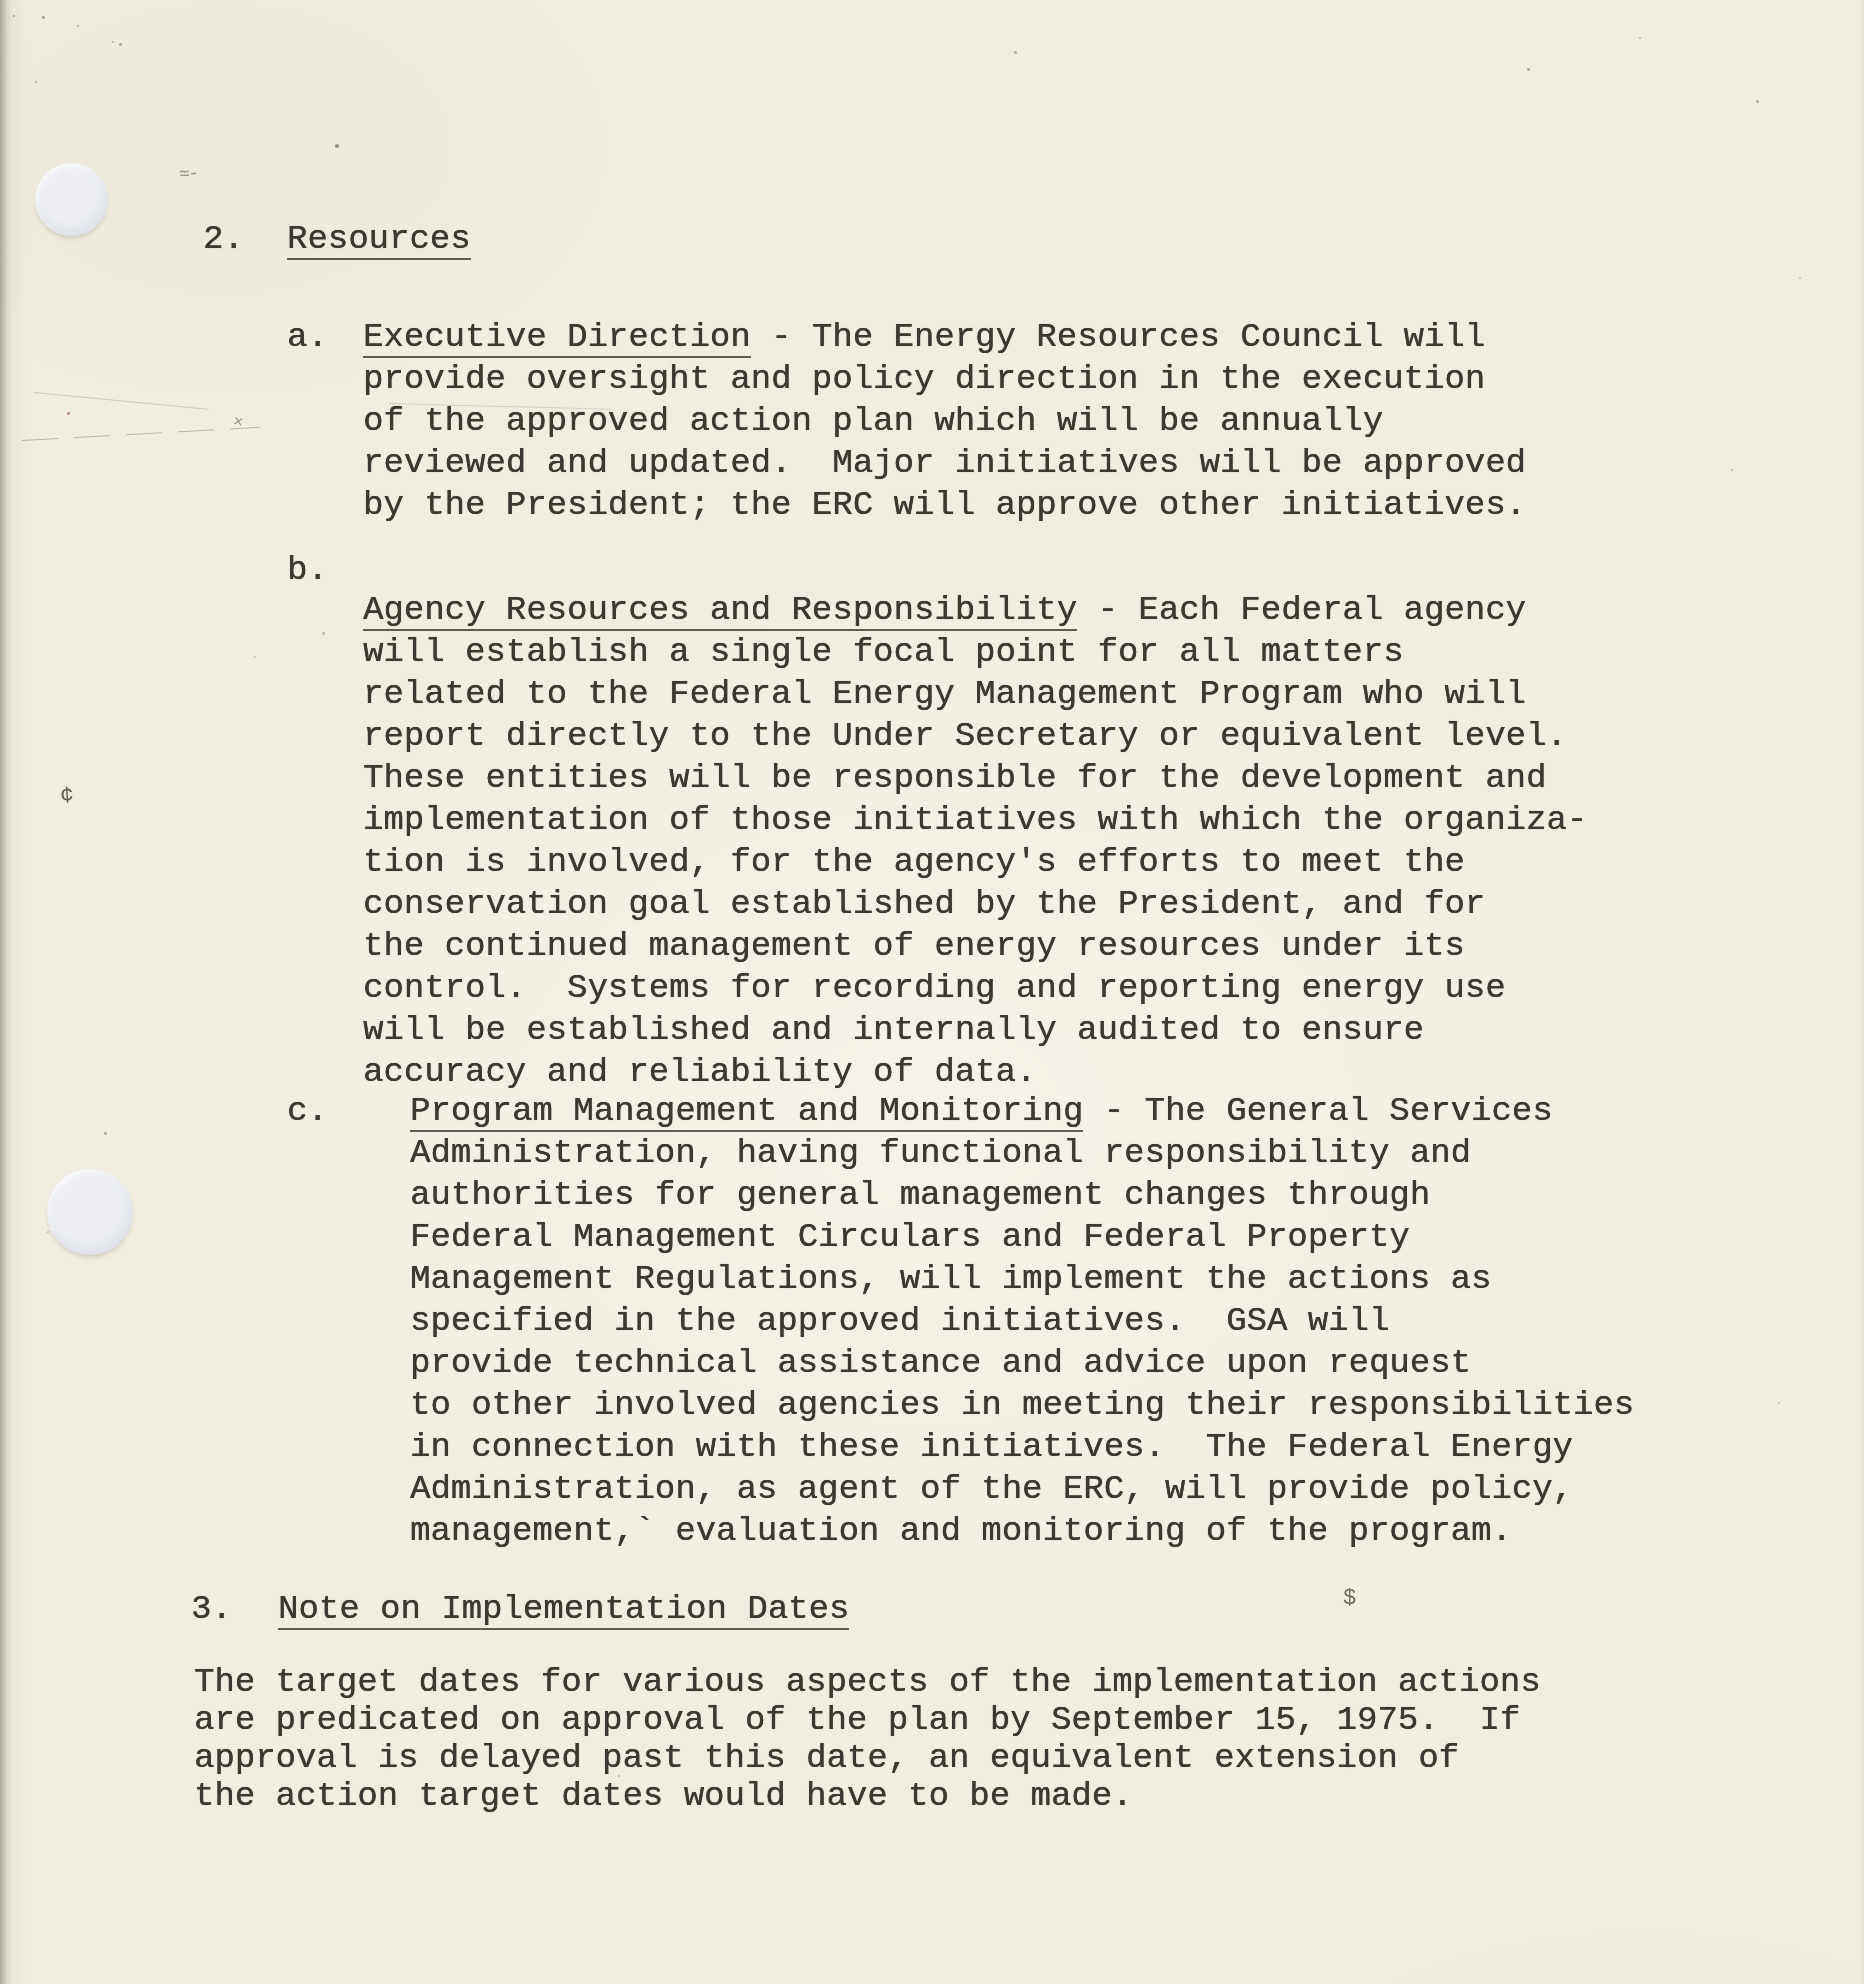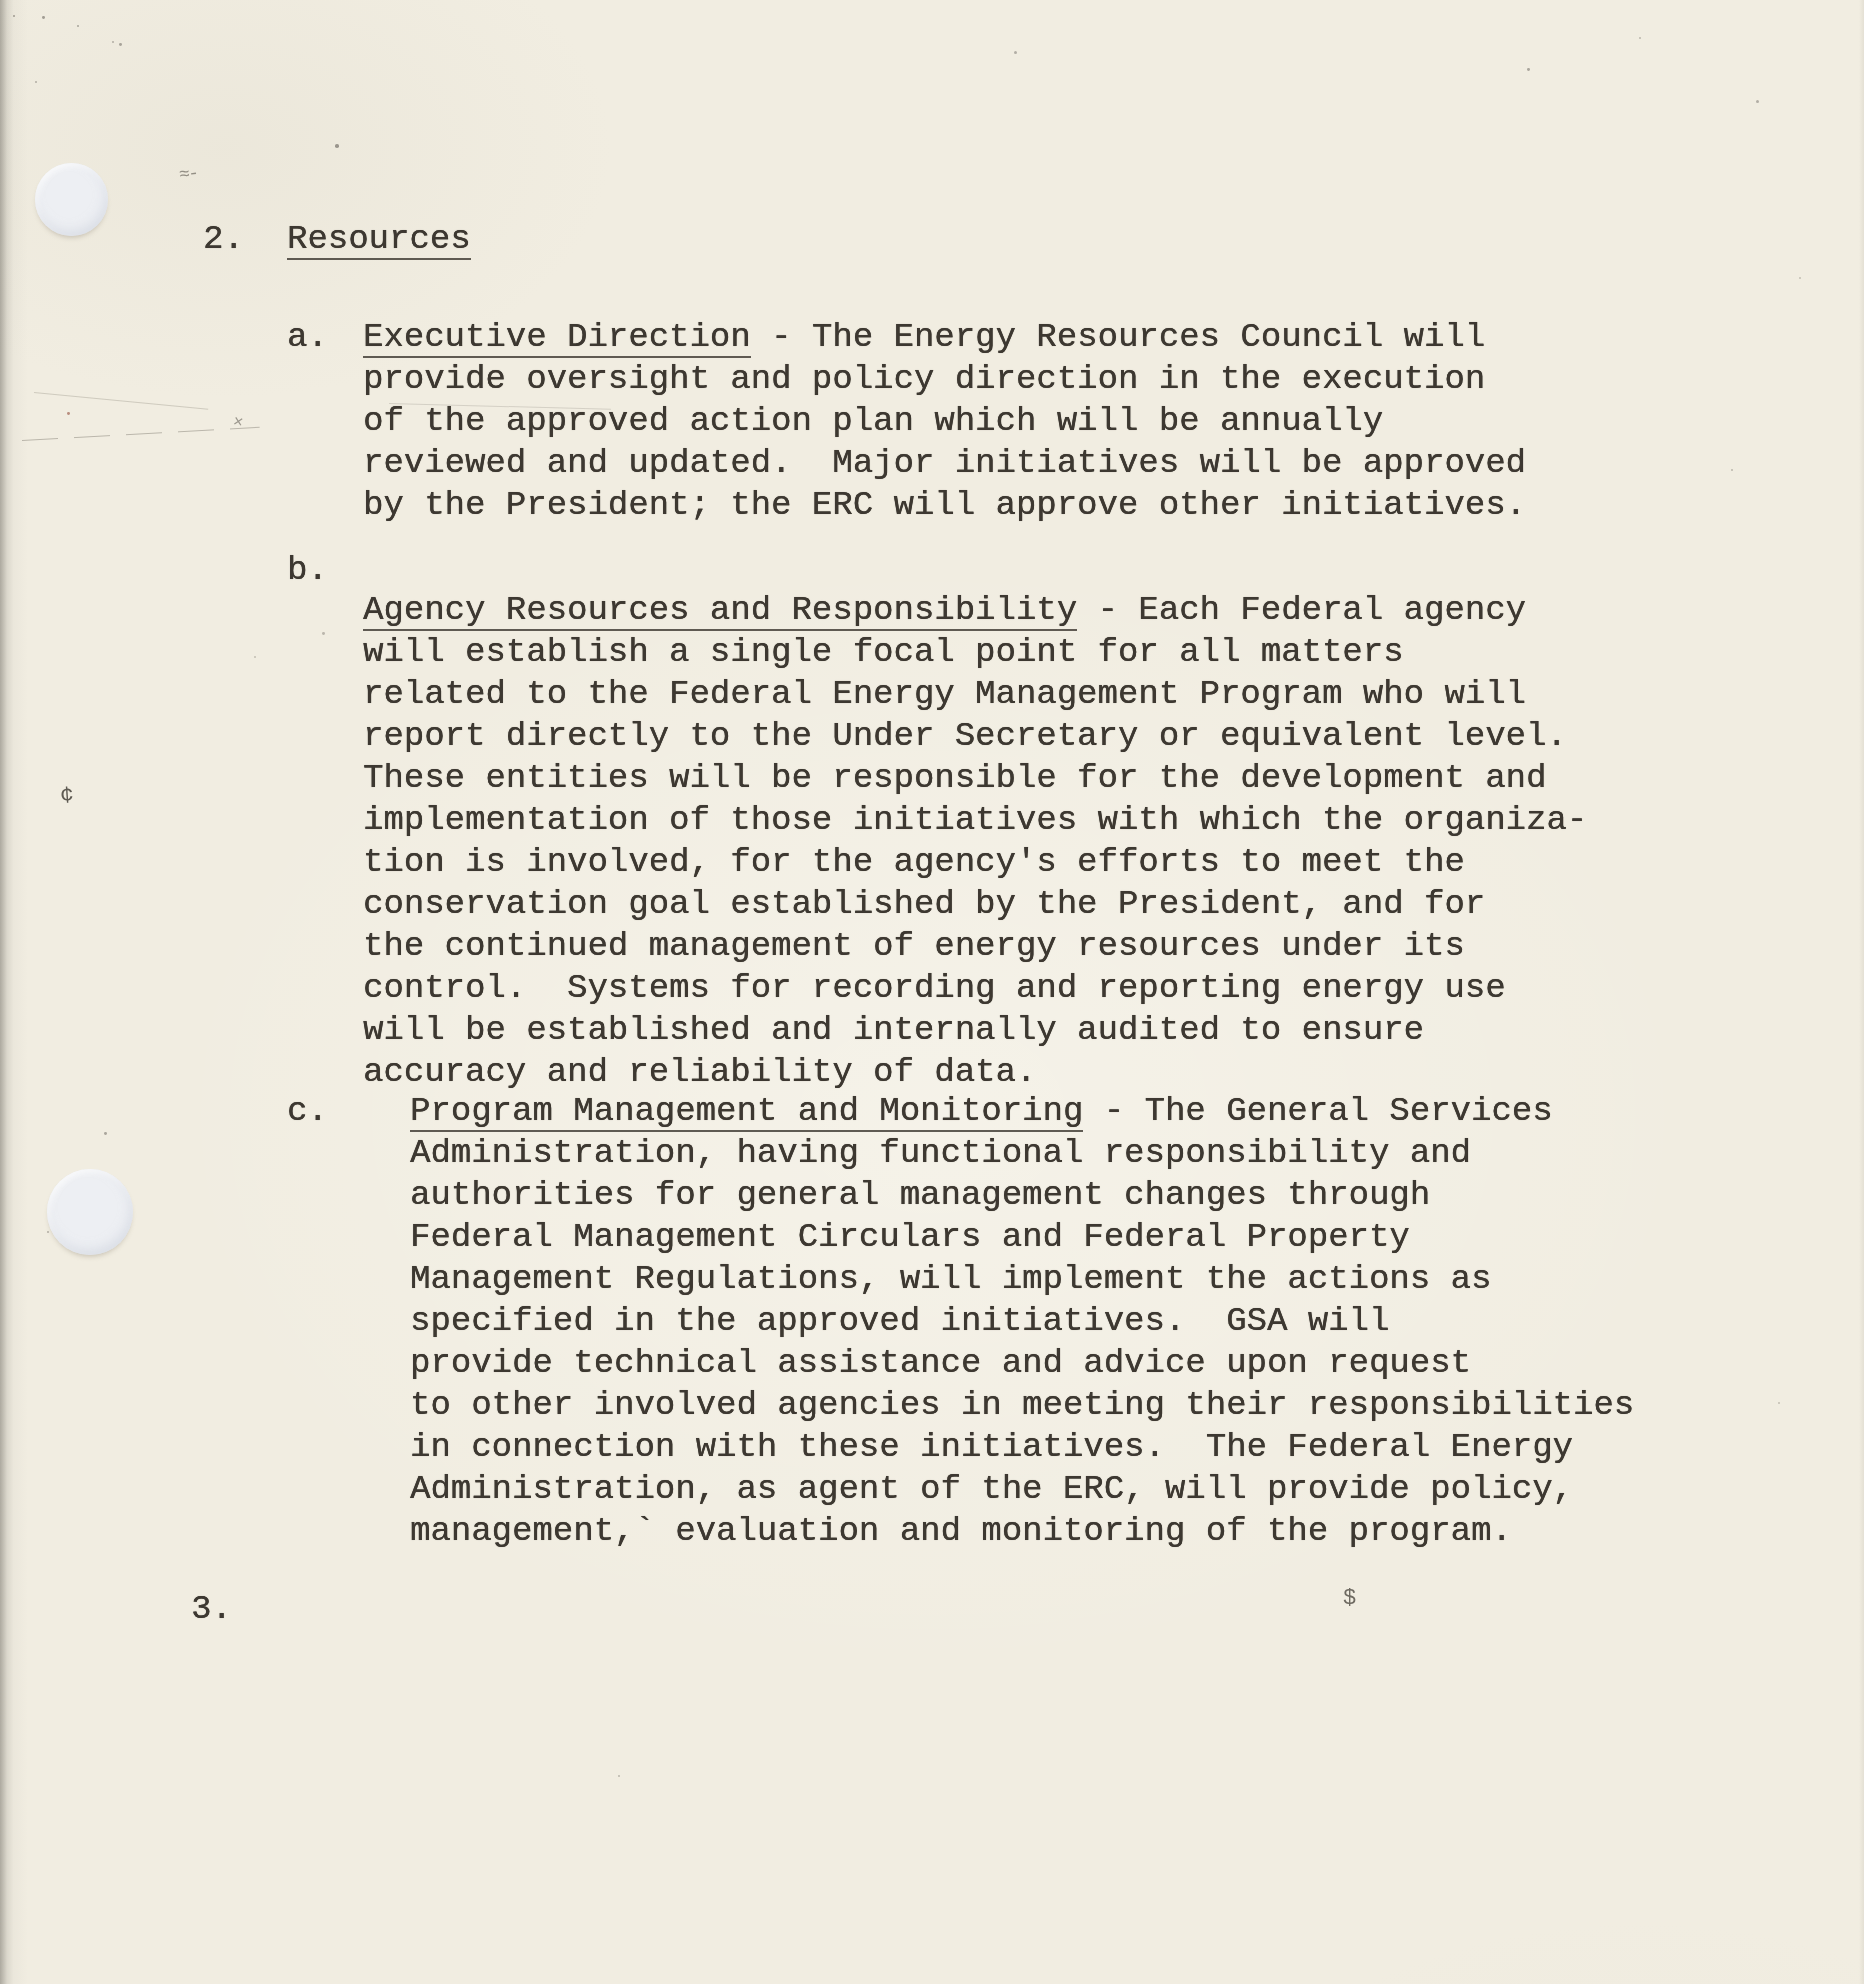--- a/index.html
+++ b/index.html
@@ -79,21 +79,26 @@
 Federal Management Circulars and Federal Property
 Management Regulations, will implement the actions as
 specified in the approved initiatives.  GSA will
 provide technical assistance and advice upon request
 to other involved agencies in meeting their responsibilities
 in connection with these initiatives.  The Federal Energy
 Administration, as agent of the ERC, will provide policy,
 management,` evaluation and monitoring of the program.</span></div>
 
   <span class="txt" style="left:191px;top:1588px;">3.</span>
+  <span class="txt" style="left:278px;top:1588px;"><span class="u">Note on Implementation Dates</span></span>
 
+  <div class="txt p3" style="left:194px;top:1663px;">The target dates for various aspects of the implementation actions
+are predicated on approval of the plan by September 15, 1975.  If
+approval is delayed past this date, an equivalent extension of
+the action target dates would have to be made.</div>
 
   <span class="mark" style="left:179px;top:164px;font-size:18px;color:rgba(75,70,62,.55);transform:rotate(-7deg);letter-spacing:-1.6px;">≈-</span>
   <span class="mark" style="left:233px;top:413px;font-size:16.7px;color:rgba(70,65,58,.5);transform:rotate(12deg);">×</span>
   <span class="mark" style="left:60px;top:783px;font-size:23px;color:#45413a;opacity:.85;transform:rotate(-4deg);">¢</span>
   <span class="mark" style="left:1343px;top:1586px;font-size:22px;color:rgba(66,61,54,.75);">$</span>
 
   <div class="scratch" style="left:22px;top:440px;width:238px;transform:rotate(-3.2deg);background:repeating-linear-gradient(90deg, rgba(85,80,70,.35) 0 36px, transparent 36px 52px);"></div>
   <div class="scratch" style="left:34px;top:392px;width:175px;transform:rotate(5.5deg);background:rgba(85,80,70,.22);"></div>
   <div class="scratch" style="left:389px;top:403px;width:222px;transform:rotate(1.5deg);background:rgba(85,80,70,.18);"></div>
 

